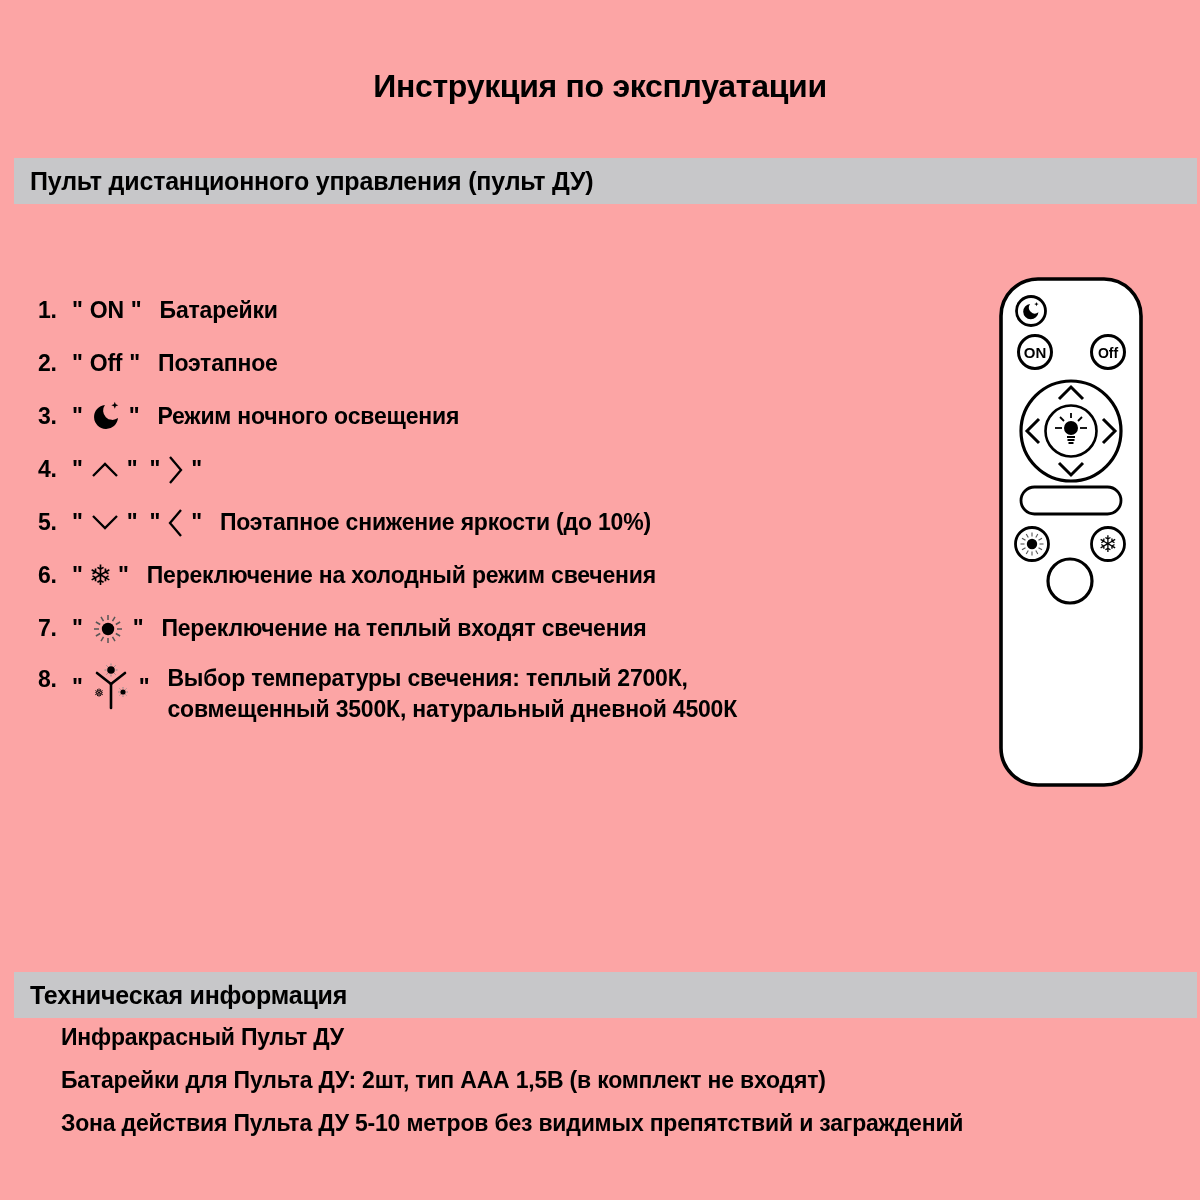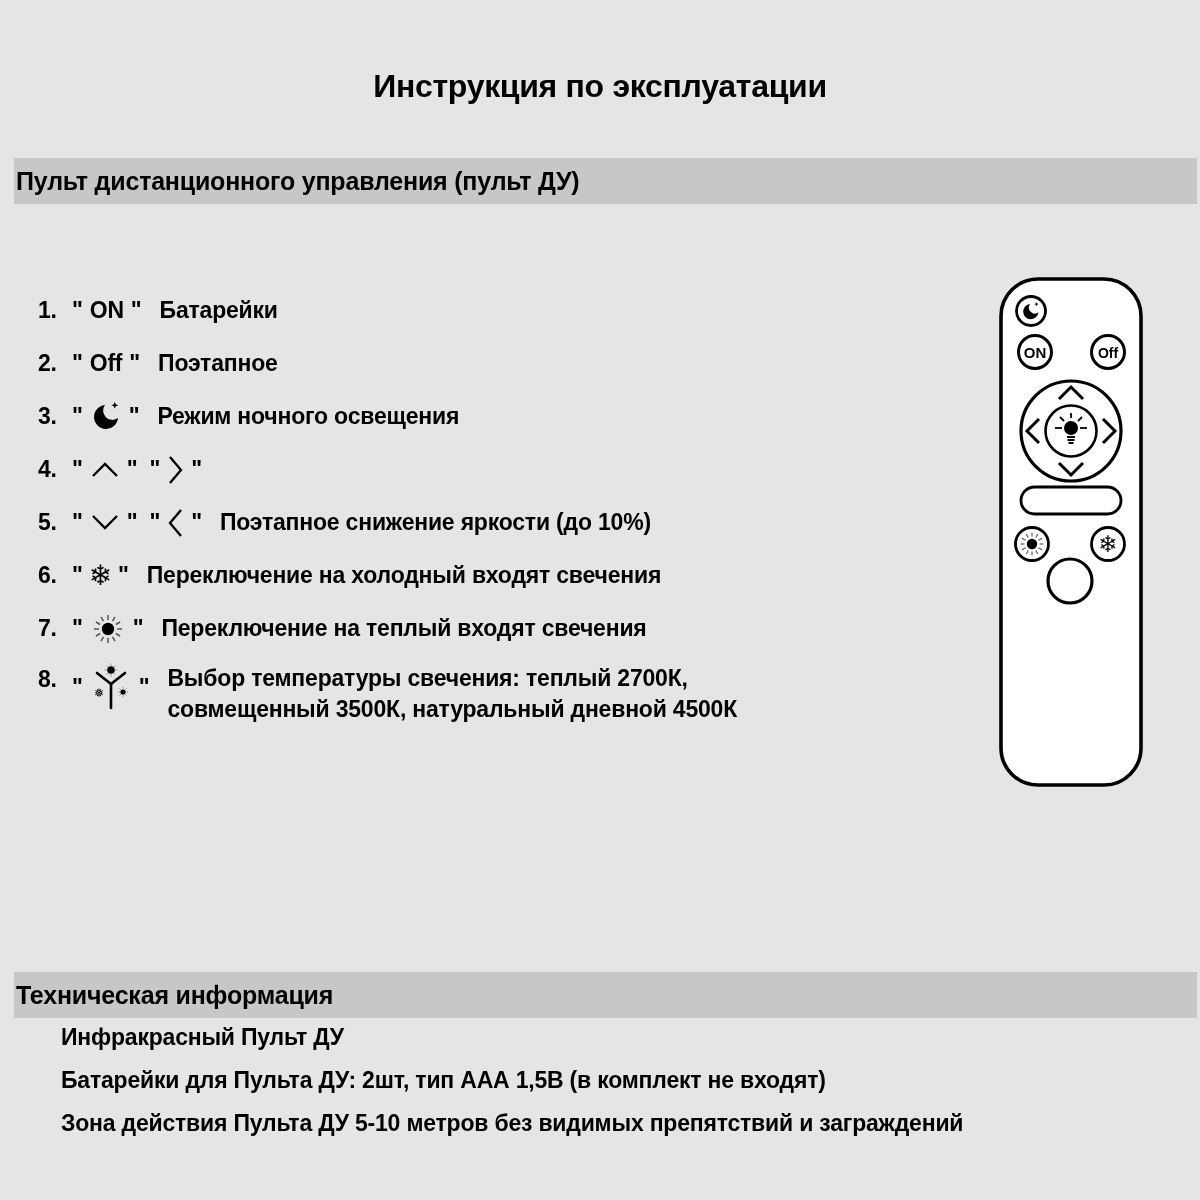--- a/index.html
+++ b/index.html
@@ -2,32 +2,32 @@
 <html><head>
 <meta charset="utf-8">
 <style>
   * { box-sizing: border-box; }
   html,body { margin:0; padding:0; background:#ffffff; }
   body {
     width:1200px; height:1200px;
     font-family:"Liberation Sans", sans-serif;
     color:#000;
   }
-  .page { position:relative; width:1200px; height:1200px; background:#e5e5e5; overflow:hidden; }
+  .page { position:relative; width:1200px; height:1200px; background:#fca5a5; overflow:hidden; }
 
   .title {
     position:absolute; top:68px; left:0; width:1200px;
     margin:0; text-align:center;
     font-size:32px; font-weight:700; letter-spacing:-0.3px;
   }
 
   .bar {
     position:absolute; left:14px; width:1183px; height:46px;
     background:#c7c7c9;
-    display:flex; align-items:center; padding-left:2px;
+    display:flex; align-items:center; padding-left:16px;
     font-size:25px; font-weight:700; letter-spacing:-0.2px;
   }
   .bar-remote { top:158px; }
   .bar-tech   { top:940px;margin-top:32px; }
 
   .list { position:absolute; left:38px; top:284px; width:900px; }
   .row {
     display:flex; align-items:center;
     min-height:53px;
     font-size:23px; font-weight:700; letter-spacing:-0.2px;
@@ -144,21 +144,21 @@
       <span class="txt">Поэтапное снижение яркости (до 10%)</span>
     </div>
 
     <div class="row">
       <span class="num">6.</span>
       <span class="symgrp">
           <span class="q">"</span>
           <span class="snowflake-glyph">❄</span>
           <span class="q">"</span>
         </span>
-      <span class="txt">Переключение на холодный входят свечения</span>
+      <span class="txt">Переключение на холодный режим свечения</span>
     </div>
 
     <div class="row">
       <span class="num">7.</span>
       <span class="symgrp">
           <span class="q">"</span>
           <span class="icon">
             <svg width="36" height="36" viewBox="0 0 36 36">
               <circle cx="18" cy="18" r="6.2" fill="#000"></circle>
               <g stroke="#555" stroke-width="1.5">

